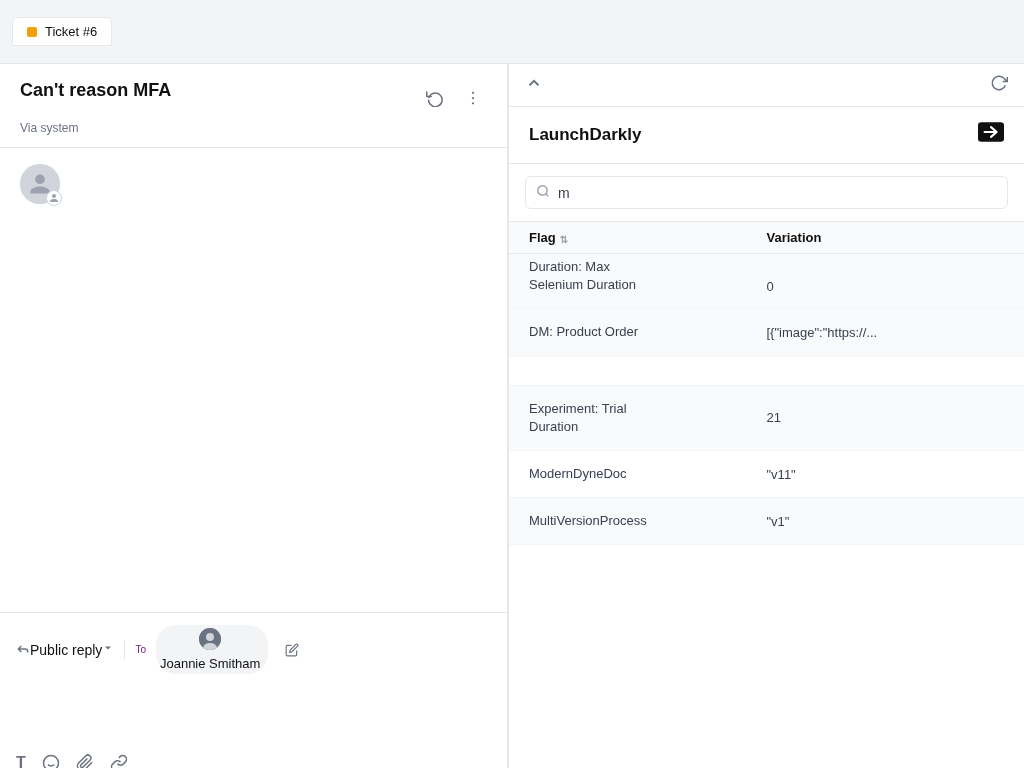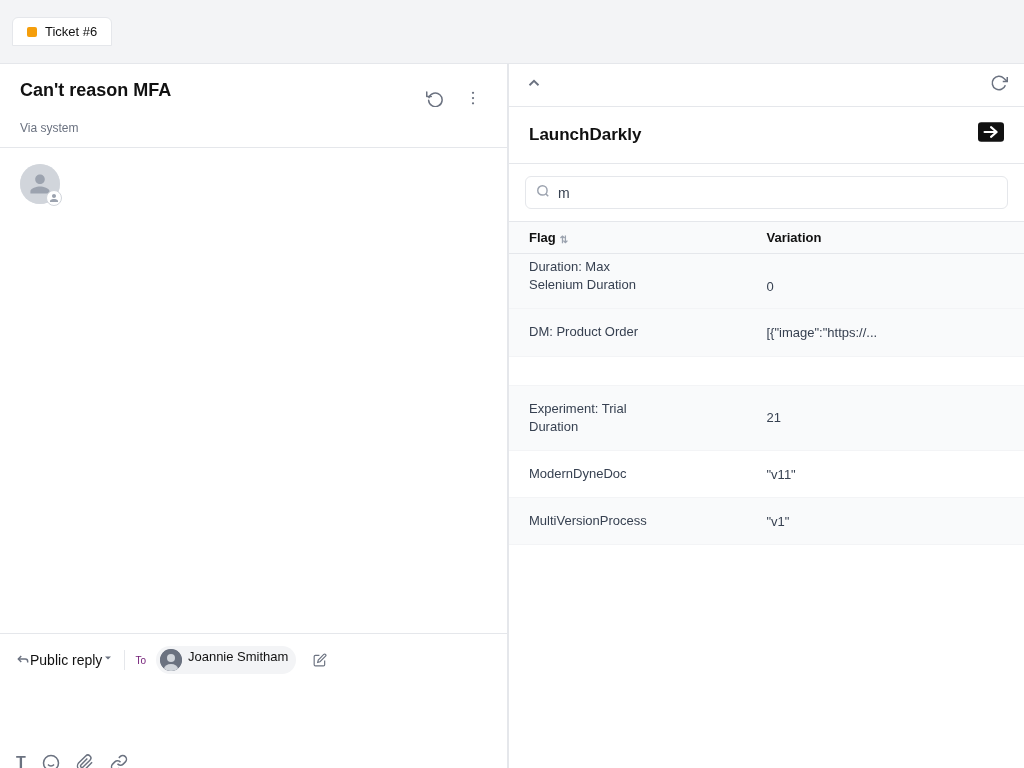--- a/index.html
+++ b/index.html
@@ -189,26 +189,27 @@
       height: 20px;
       background: #e5e7eb;
     }
     .to-label {
       font-size: 10px;
       color: #701a75;
       text-align: right;
     }
     .recipient-chip {
       display: flex;
-      align-items: flex-start;
+      align-items: center;
       gap: 6px;
       background: #f3f4f6;
       border-radius: 20px;
       padding: 3px 8px 3px 4px;
       font-size: 13px;
+      flex-direction: column;
     }
     .recipient-avatar {
       width: 22px;
       height: 22px;
       border-radius: 50%;
       background: #6b7280;
       overflow: hidden;
     }
     .edit-icon {
       color: #6b7280;

